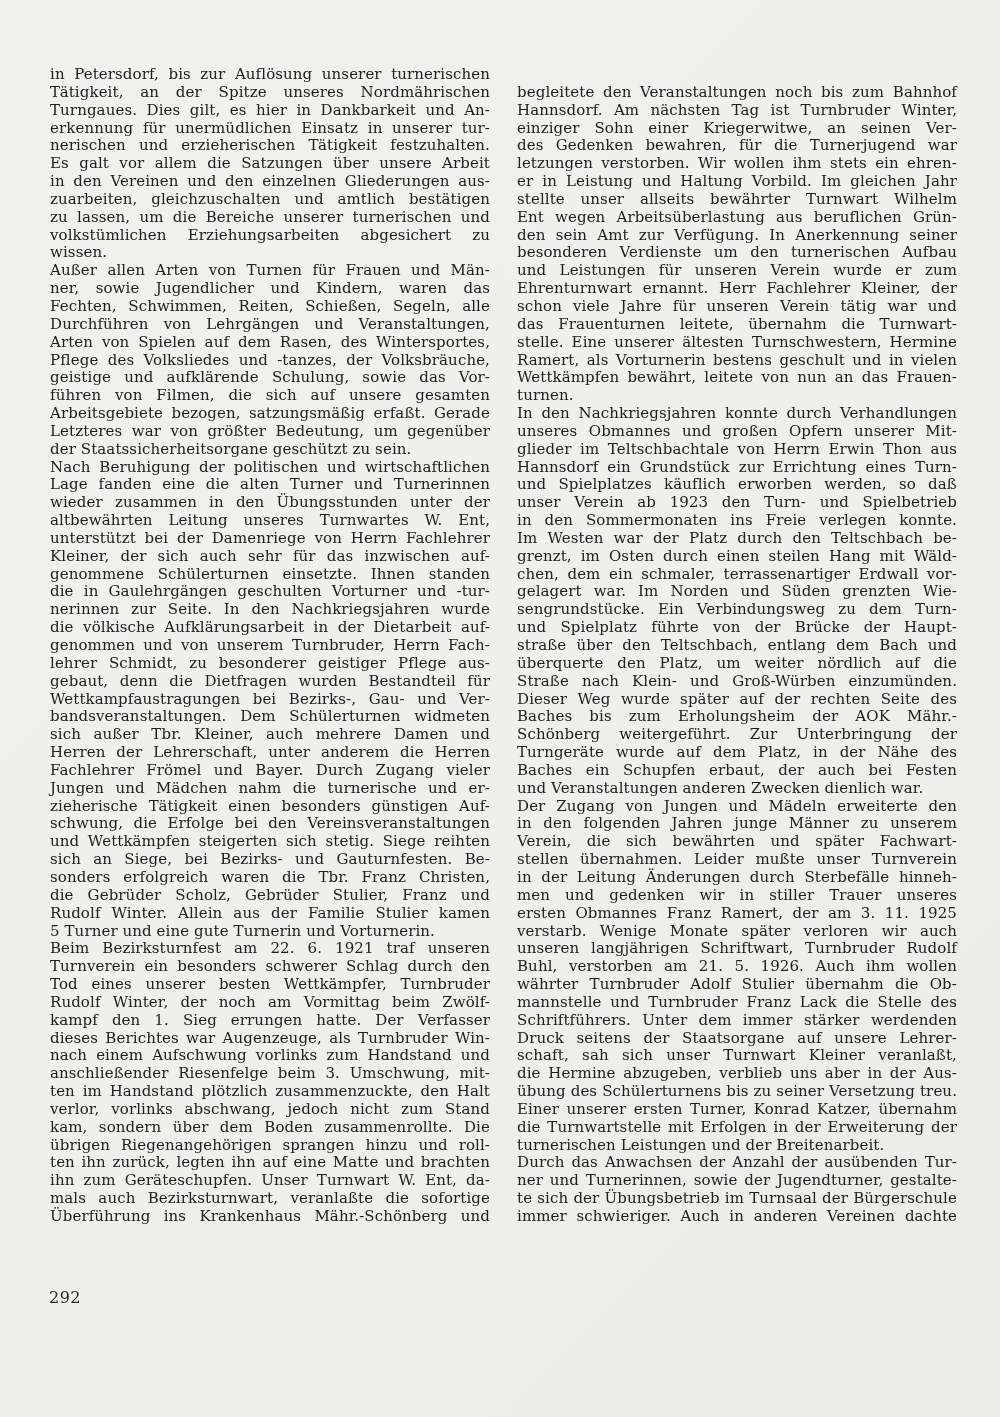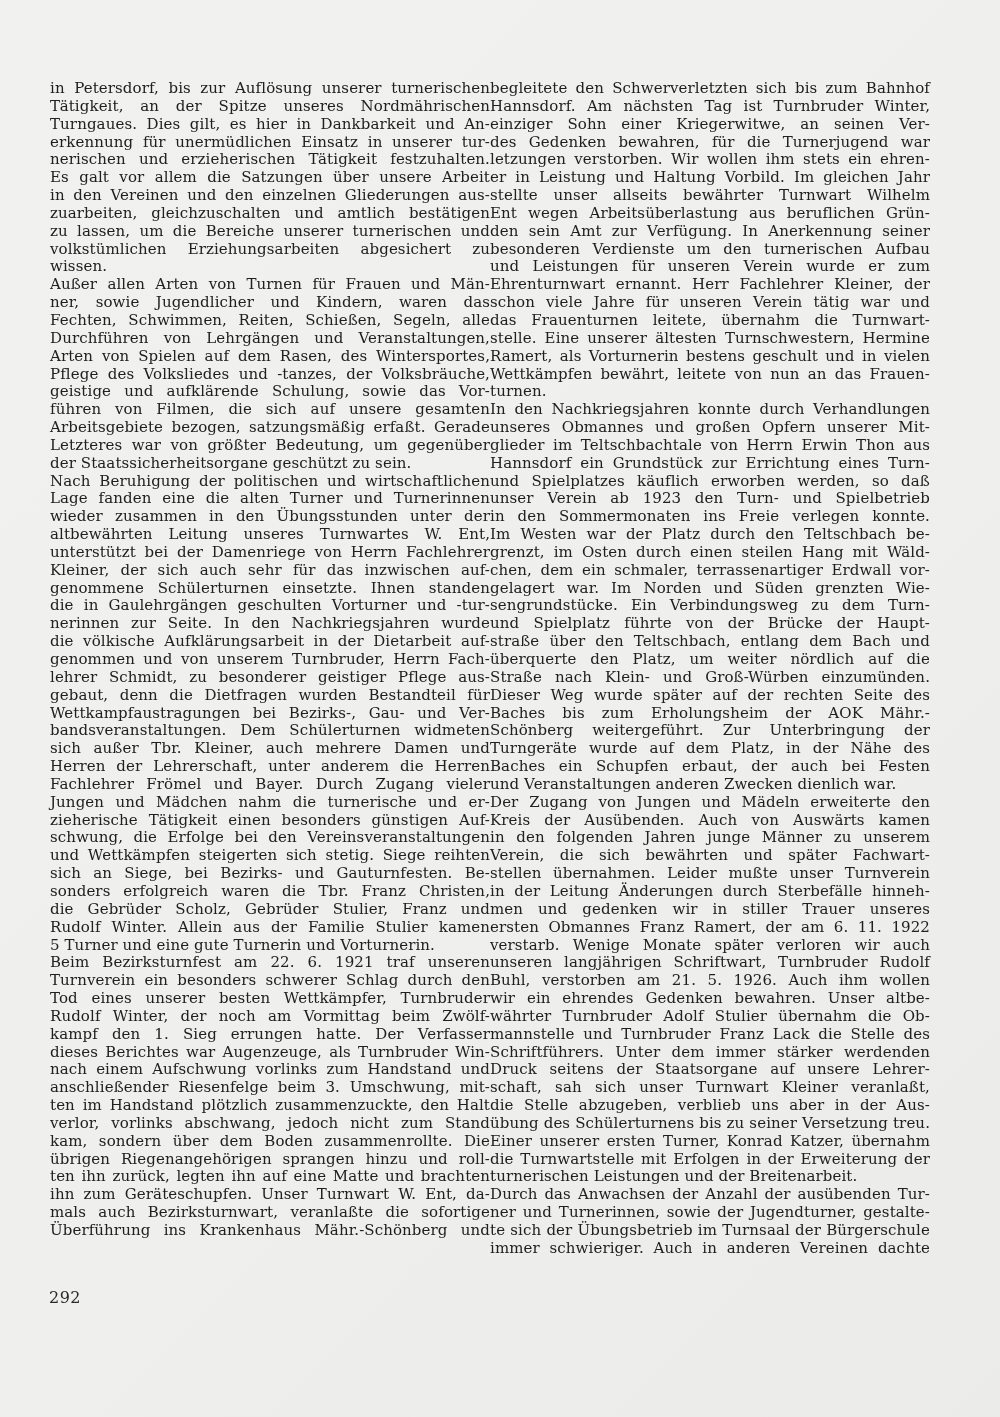--- a/index.html
+++ b/index.html
@@ -12,23 +12,25 @@
     width: 1000px;
     height: 1417px;
     background: linear-gradient(135deg, #f1f1ef 0%, #efefed 55%, #ebebe9 100%);
     font-family: "DejaVu Serif", "Liberation Serif", serif;
     color: #202020;
     overflow: hidden;
   }
   .text-columns {
     position: absolute;
     left: 50px;
-    top: 80px;
+    top: 66px;
     width: 907px;
     display: flex;
+    gap: 27px;
+    align-items: flex-end;
   }
   .column {
     width: 440px;
     flex: 0 0 440px;
   }
   .line {
     font-size: 15px;
     line-height: 17.85px;
     text-align: justify;
     text-align-last: justify;
@@ -114,21 +116,21 @@
         <div class="line">ten im Handstand plötzlich zusammenzuckte, den Halt</div>
         <div class="line">verlor, vorlinks abschwang, jedoch nicht zum Stand</div>
         <div class="line">kam, sondern über dem Boden zusammenrollte. Die</div>
         <div class="line">übrigen Riegenangehörigen sprangen hinzu und roll-</div>
         <div class="line">ten ihn zurück, legten ihn auf eine Matte und brachten</div>
         <div class="line">ihn zum Geräteschupfen. Unser Turnwart W. Ent, da-</div>
         <div class="line">mals auch Bezirksturnwart, veranlaßte die sofortige</div>
         <div class="line">Überführung ins Krankenhaus Mähr.-Schönberg und</div>
       </div>
     <div class="column" id="col-right">
-        <div class="line">begleitete den Schwerverletzten sich bis zum Bahnhof</div>
+        <div class="line">begleitete den Veranstaltungen noch bis zum Bahnhof</div>
         <div class="line">Hannsdorf. Am nächsten Tag ist Turnbruder Winter,</div>
         <div class="line">einziger Sohn einer Kriegerwitwe, an seinen Ver-</div>
         <div class="line">des Gedenken bewahren, für die Turnerjugend war</div>
         <div class="line">letzungen verstorben. Wir wollen ihm stets ein ehren-</div>
         <div class="line">er in Leistung und Haltung Vorbild. Im gleichen Jahr</div>
         <div class="line">stellte unser allseits bewährter Turnwart Wilhelm</div>
         <div class="line">Ent wegen Arbeitsüberlastung aus beruflichen Grün-</div>
         <div class="line">den sein Amt zur Verfügung. In Anerkennung seiner</div>
         <div class="line">besonderen Verdienste um den turnerischen Aufbau</div>
         <div class="line">und Leistungen für unseren Verein wurde er zum</div>
@@ -155,37 +157,35 @@
         <div class="line">straße über den Teltschbach, entlang dem Bach und</div>
         <div class="line">überquerte den Platz, um weiter nördlich auf die</div>
         <div class="line">Straße nach Klein- und Groß-Würben einzumünden.</div>
         <div class="line">Dieser Weg wurde später auf der rechten Seite des</div>
         <div class="line">Baches bis zum Erholungsheim der AOK Mähr.-</div>
         <div class="line">Schönberg weitergeführt. Zur Unterbringung der</div>
         <div class="line">Turngeräte wurde auf dem Platz, in der Nähe des</div>
         <div class="line">Baches ein Schupfen erbaut, der auch bei Festen</div>
         <div class="line para-end">und Veranstaltungen anderen Zwecken dienlich war.</div>
         <div class="line">Der Zugang von Jungen und Mädeln erweiterte den</div>
-        <div class="line">Kreis der Ausübenden. Auch von Auswärts kamen</div>
         <div class="line">in den folgenden Jahren junge Männer zu unserem</div>
         <div class="line">Verein, die sich bewährten und später Fachwart-</div>
         <div class="line">stellen übernahmen. Leider mußte unser Turnverein</div>
         <div class="line">in der Leitung Änderungen durch Sterbefälle hinneh-</div>
         <div class="line">men und gedenken wir in stiller Trauer unseres</div>
-        <div class="line">ersten Obmannes Franz Ramert, der am 6. 11. 1922</div>
+        <div class="line">ersten Obmannes Franz Ramert, der am 3. 11. 1925</div>
         <div class="line">verstarb. Wenige Monate später verloren wir auch</div>
         <div class="line">unseren langjährigen Schriftwart, Turnbruder Rudolf</div>
         <div class="line">Buhl, verstorben am 21. 5. 1926. Auch ihm wollen</div>
-        <div class="line">wir ein ehrendes Gedenken bewahren. Unser altbe-</div>
         <div class="line">währter Turnbruder Adolf Stulier übernahm die Ob-</div>
         <div class="line">mannstelle und Turnbruder Franz Lack die Stelle des</div>
         <div class="line">Schriftführers. Unter dem immer stärker werdenden</div>
         <div class="line">Druck seitens der Staatsorgane auf unsere Lehrer-</div>
         <div class="line">schaft, sah sich unser Turnwart Kleiner veranlaßt,</div>
-        <div class="line">die Stelle abzugeben, verblieb uns aber in der Aus-</div>
+        <div class="line">die Hermine abzugeben, verblieb uns aber in der Aus-</div>
         <div class="line">übung des Schülerturnens bis zu seiner Versetzung treu.</div>
         <div class="line">Einer unserer ersten Turner, Konrad Katzer, übernahm</div>
         <div class="line">die Turnwartstelle mit Erfolgen in der Erweiterung der</div>
         <div class="line para-end">turnerischen Leistungen und der Breitenarbeit.</div>
         <div class="line">Durch das Anwachsen der Anzahl der ausübenden Tur-</div>
         <div class="line">ner und Turnerinnen, sowie der Jugendturner, gestalte-</div>
         <div class="line">te sich der Übungsbetrieb im Turnsaal der Bürgerschule</div>
         <div class="line">immer schwieriger. Auch in anderen Vereinen dachte</div>
       </div>
   </div>

